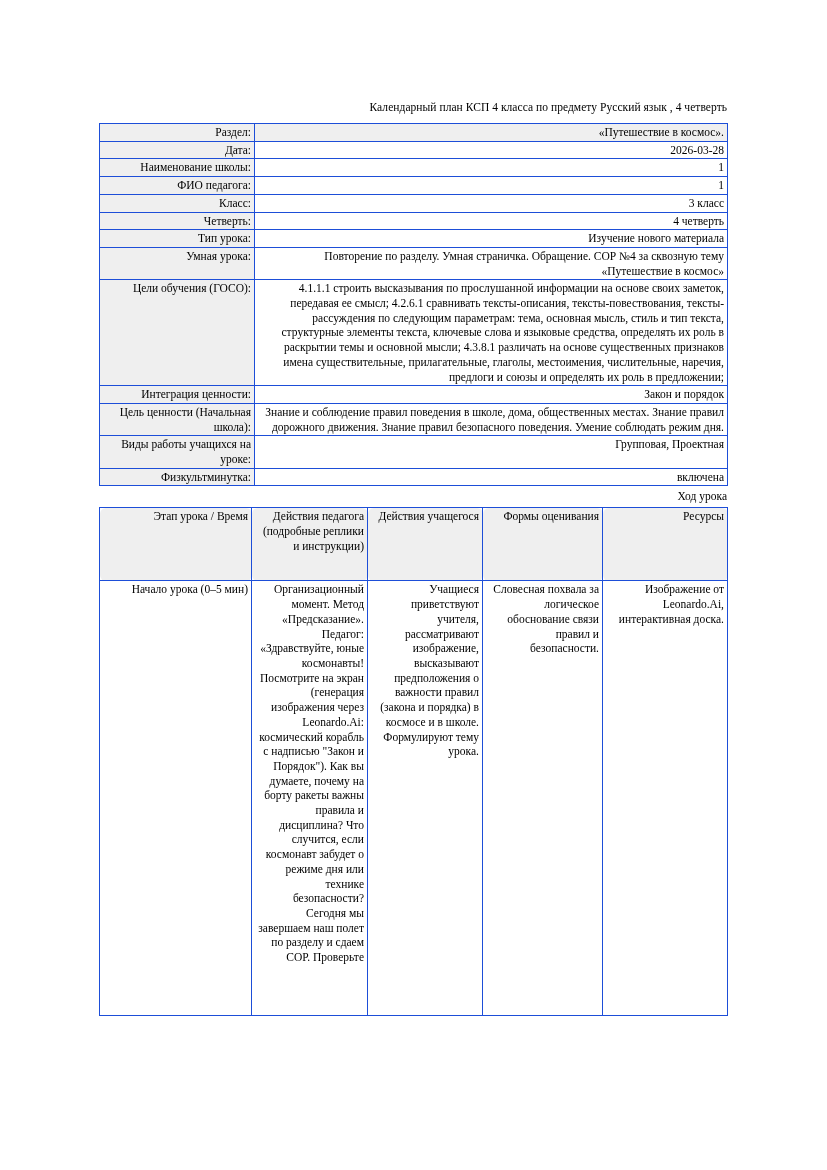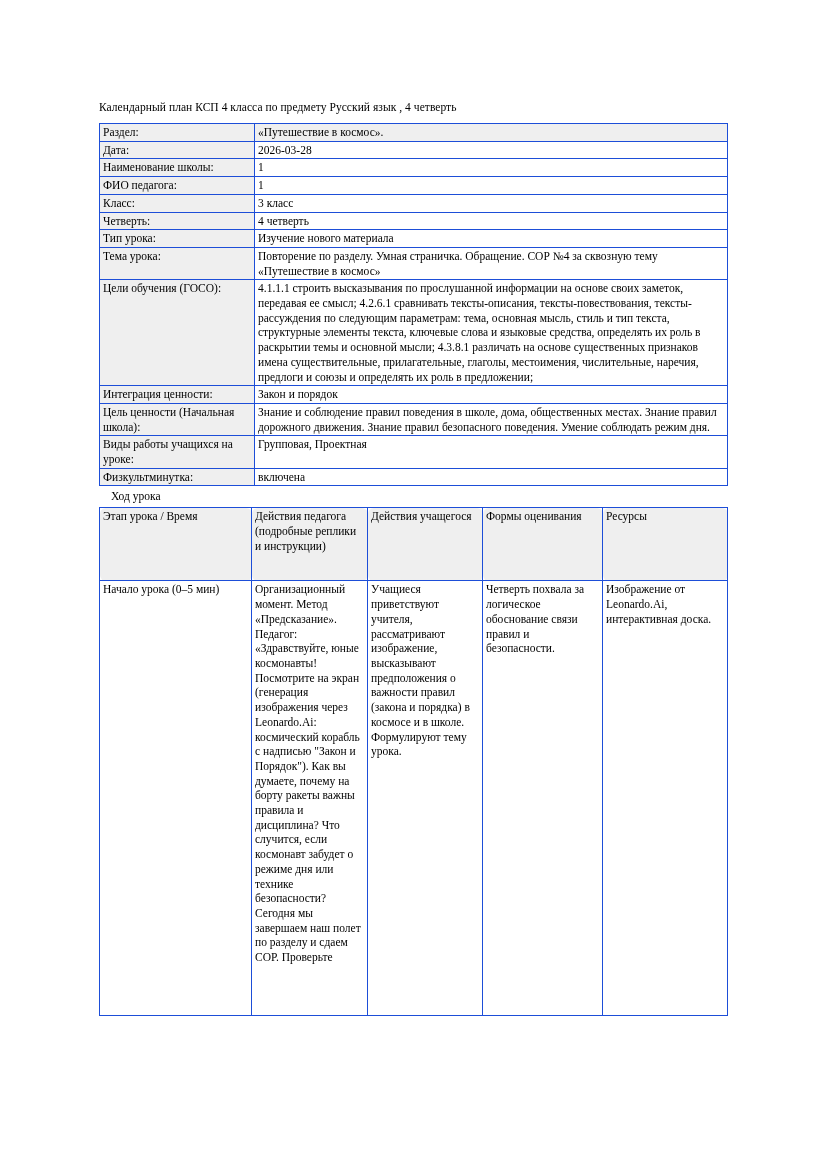--- a/index.html
+++ b/index.html
@@ -17,20 +17,21 @@
     overflow: hidden;
   }
 
   .page {
     position: absolute;
     left: 0;
     top: 0;
     width: 827px;
     height: 874px;
     background: #ffffff;
+    text-align: right;
   }
 
   .content {
     position: absolute;
     left: 99px;
     top: 99px;
     width: 628px;
   }
 
   .doc-title {
@@ -138,21 +139,21 @@
         </tr>
         <tr>
           <td class="label">Четверть:</td>
           <td class="value">4 четверть</td>
         </tr>
         <tr>
           <td class="label">Тип урока:</td>
           <td class="value">Изучение нового материала</td>
         </tr>
         <tr>
-          <td class="label">Тема урока:</td>
+          <td class="label">Умная урока:</td>
           <td class="value">Повторение по разделу. Умная страничка. Обращение. СОР №4 за сквозную тему «Путешествие в космос»</td>
         </tr>
         <tr>
           <td class="label">Цели обучения (ГОСО):</td>
           <td class="value">4.1.1.1 строить высказывания по прослушанной информации на основе своих заметок, передавая ее смысл; 4.2.6.1 сравнивать тексты-описания, тексты-повествования, тексты-рассуждения по следующим параметрам: тема, основная мысль, стиль и тип текста, структурные элементы текста, ключевые слова и языковые средства, определять их роль в раскрытии темы и основной мысли; 4.3.8.1 различать на основе существенных признаков имена существительные, прилагательные, глаголы, местоимения, числительные, наречия, предлоги и союзы и определять их роль в предложении;</td>
         </tr>
         <tr>
           <td class="label">Интеграция ценности:</td>
           <td class="value">Закон и порядок</td>
         </tr>
@@ -188,20 +189,20 @@
           <td class="hcell">Действия учащегося</td>
           <td class="hcell">Формы оценивания</td>
           <td class="hcell">Ресурсы</td>
         </tr>
       </thead>
       <tbody>
         <tr>
           <td class="bodycell">Начало урока (0–5 мин)</td>
           <td class="bodycell">Организационный момент. Метод «Предсказание». Педагог: «Здравствуйте, юные космонавты! Посмотрите на экран (генерация изображения через Leonardo.Ai: космический корабль с надписью "Закон и Порядок"). Как вы думаете, почему на борту ракеты важны правила и дисциплина? Что случится, если космонавт забудет о режиме дня или технике безопасности? Сегодня мы завершаем наш полет по разделу и сдаем СОР. Проверьте</td>
           <td class="bodycell">Учащиеся приветствуют учителя, рассматривают изображение, высказывают предположения о важности правил (закона и порядка) в космосе и в школе. Формулируют тему урока.</td>
-          <td class="bodycell">Четверть похвала за логическое обоснование связи правил и безопасности.</td>
+          <td class="bodycell">Словесная похвала за логическое обоснование связи правил и безопасности.</td>
           <td class="bodycell">Изображение от Leonardo.Ai, интерактивная доска.</td>
         </tr>
       </tbody>
     </table>
 
   </div>
 </div>
 
 </body></html>

